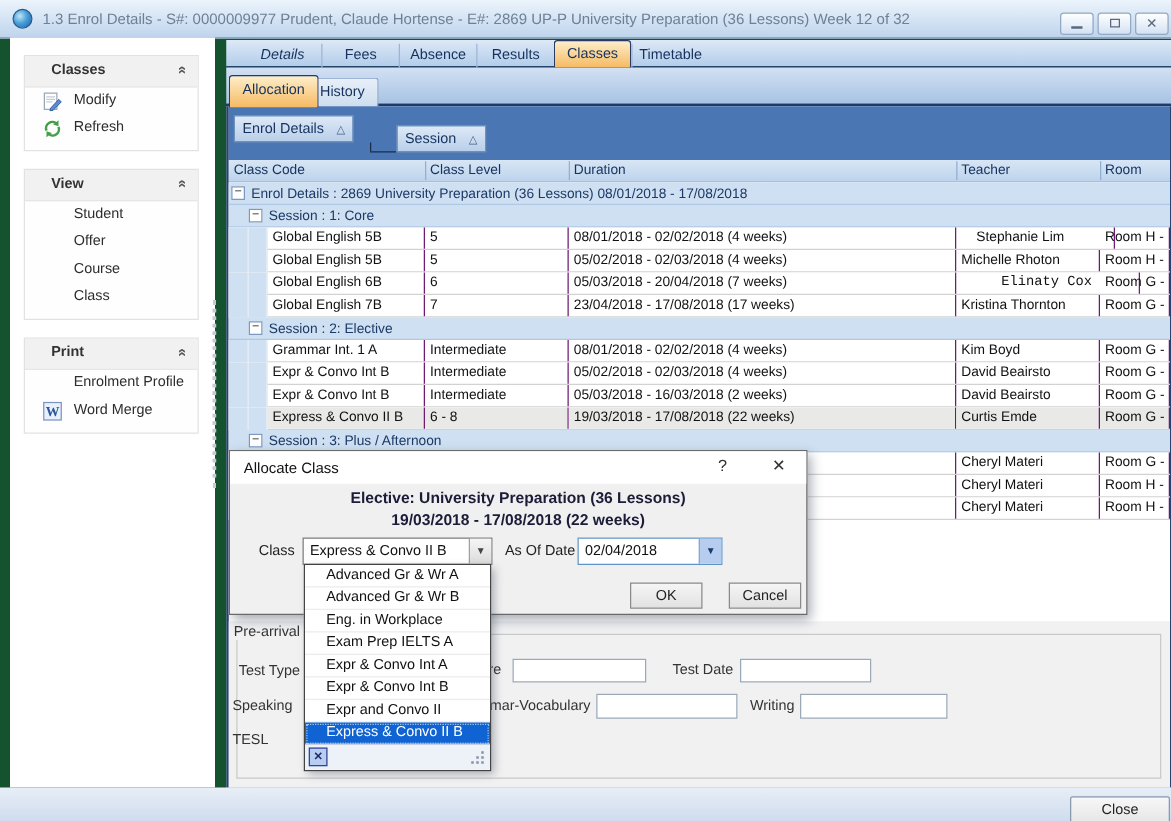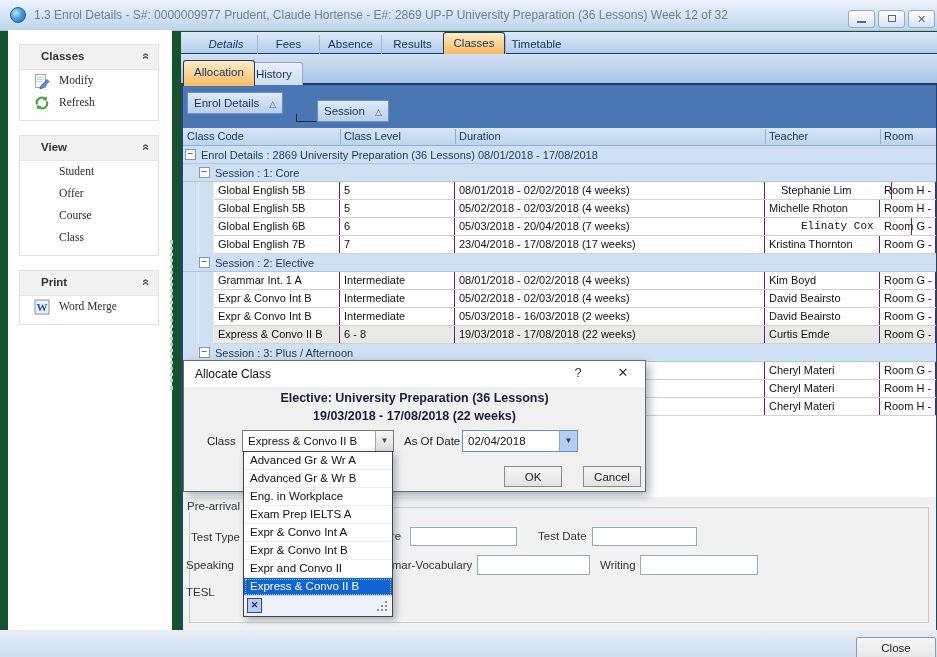--- a/index.html
+++ b/index.html
@@ -22,21 +22,21 @@
   
   .sidebar{position:absolute;left:8px;top:30px;width:164px;height:600px;background:#fff;}
   .splitter{position:absolute;left:170px;top:240px;width:0;height:150px;border-left:3px dotted #c2cbd8;}
   .sb-panel{position:relative;margin:14px 0 0 11px;width:138px;border:1px solid #e2e2e2;background:#fefefe;padding-bottom:6px;}
   .sb-head{position:relative;height:24px;background:#f1f1f1;border-bottom:1px solid #e6e6e6;}
   .sb-title{position:absolute;left:21px;top:5px;font-weight:bold;font-size:11.5px;color:#333;}
   .sb-chev{position:absolute;right:8px;top:4px;color:#555;font-size:12px;font-weight:bold;
            transform:rotate(90deg);}
   .sb-item{position:relative;height:22px;cursor:pointer;}
   .sb-icon{position:absolute;left:14px;top:3px;width:16px;height:16px;}
-  .sb-label{position:absolute;left:39px;top:4px;color:#2d2d2d;font-size:11.5px;white-space:nowrap;font-family:Liberation Serif, serif;}
+  .sb-label{position:absolute;left:39px;top:4px;color:#2d2d2d;font-size:11.5px;white-space:nowrap;}
   
   .tabstrip{position:absolute;left:181px;top:32px;width:756px;height:22px;
             background:linear-gradient(#dde9f7,#b3cdea);border-bottom:1px solid #1d3a6e;box-sizing:border-box;}
   .tab{position:absolute;top:3px;height:19px;width:62px;line-height:18px;text-align:center;
        color:#15325f;font-size:11.5px;cursor:pointer;box-sizing:border-box;}
   .tab:not(.active){border-left:1px solid #9db4d6;}
   .tab.first{border-left:none;font-style:italic;}
   .tab.active{top:0;height:22px;line-height:21px;background:linear-gradient(#fdeec9,#f6ba62);
        border:1px solid #2b3a64;border-bottom:none;border-radius:3px 3px 0 0;z-index:2;}
   .subtabstrip{position:absolute;left:181px;top:54px;width:756px;height:31px;
@@ -101,21 +101,21 @@
              background:linear-gradient(#f5f5f5,#dcdcdc);border-left:1px solid #a0a0a0;}
   .combo-btn .arr{font-size:8px;color:#444;line-height:20px;}
   .combo.date{border-color:#5e93c8;}
   .combo.date .combo-btn{background:#b6cdef;border-left:1px solid #88a6cf;}
   .combo.date .combo-btn .arr{color:#1a3a6b;}
   .dlg-btn{position:absolute;width:58px;height:21px;background:linear-gradient(#f5f5f5,#e2e2e2);
            border:1px solid #8a8a8a;font-family:"Liberation Sans",sans-serif;font-size:11.5px;color:#222;cursor:pointer;}
   
   .droplist{position:absolute;left:243px;top:451px;width:150px;height:166px;background:#fff;
             border:1px solid #444;box-sizing:border-box;z-index:40;box-shadow:3px 3px 7px rgba(60,70,90,.4);}
-  .ditem{height:18px;line-height:17px;padding-left:6px;font-size:11.5px;color:#111;cursor:pointer;
+  .ditem{height:18px;line-height:17px;padding-left:17px;font-size:11.5px;color:#111;cursor:pointer;
          border-bottom:1px solid #ececec;box-sizing:border-box;white-space:nowrap;overflow:hidden;}
   .ditem.sel{background:#0f63d2;color:#fff;border-bottom:none;outline:1px dotted #9cc2f0;outline-offset:-2px;}
   .drop-foot{position:absolute;left:0;bottom:0;width:100%;height:21px;background:#edf1f8;border-top:1px solid #c6cedd;box-sizing:border-box;}
   .drop-clear{position:absolute;left:3px;top:2px;width:15px;height:15px;background:#b9cdf0;border:1px solid #33439c;
               box-sizing:border-box;text-align:center;line-height:13px;font-size:9px;font-weight:bold;color:#1a2a6e;cursor:pointer;}
   .drop-grip{position:absolute;right:5px;bottom:5px;width:2px;height:2px;background:#8a90a8;cursor:nwse-resize;
              box-shadow:-4px 0 #8a90a8,0 -4px #8a90a8,-8px 0 #8a90a8,-4px -4px #8a90a8,0 -8px #8a90a8;}
 </style>
 </head>
 <body>
@@ -175,20 +175,24 @@
         </div>
         <div class="sb-item">
           <span class="sb-icon"></span>
           <span class="sb-label">Class</span>
         </div>
       </div>
       <div class="sb-panel">
         <div class="sb-head">
           <span class="sb-title">Print</span>
           <span class="sb-chev">«</span>
+        </div>
+        <div class="sb-item">
+          <span class="sb-icon"></span>
+          <span class="sb-label">Enrolment Profile</span>
         </div>
         <div class="sb-item">
           <span class="sb-icon"><svg width="16" height="16" viewBox="0 0 16 16">
               <rect x="1" y="1" width="14" height="14" fill="#e9f0fb" stroke="#7b93c4"></rect>
               <text x="8" y="12" font-family="Liberation Serif, serif" font-size="11" font-weight="bold" fill="#2b579a" text-anchor="middle">W</text>
             </svg></span>
           <span class="sb-label">Word Merge</span>
         </div>
       </div>
     </div>

